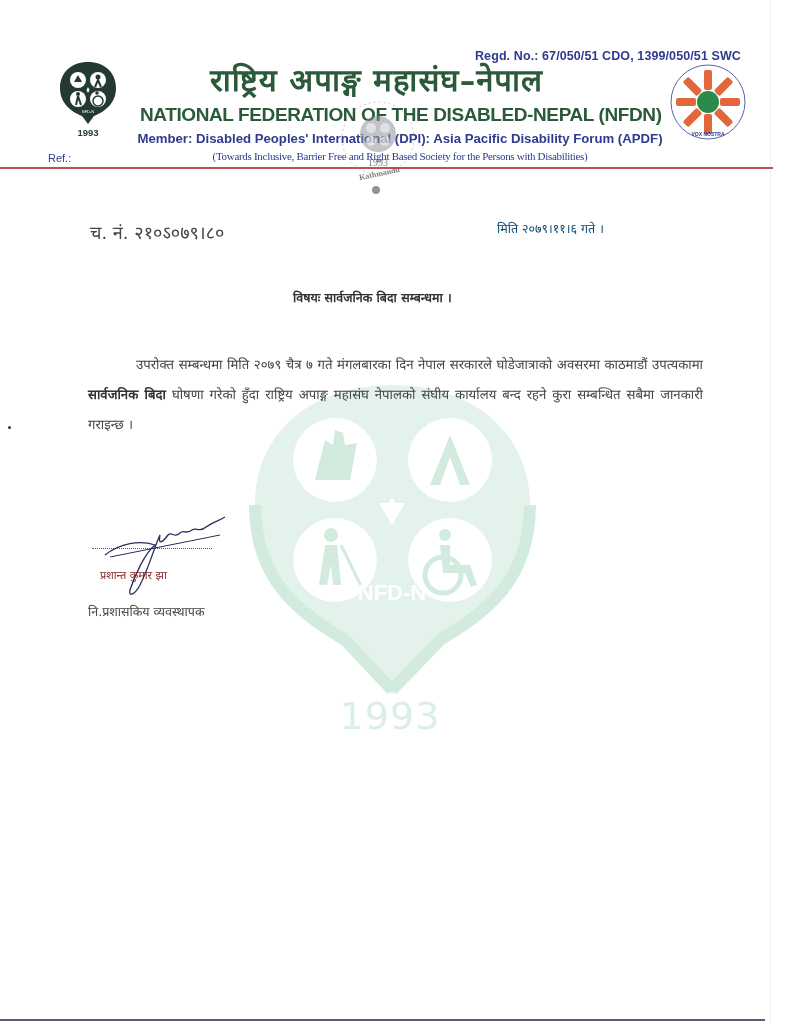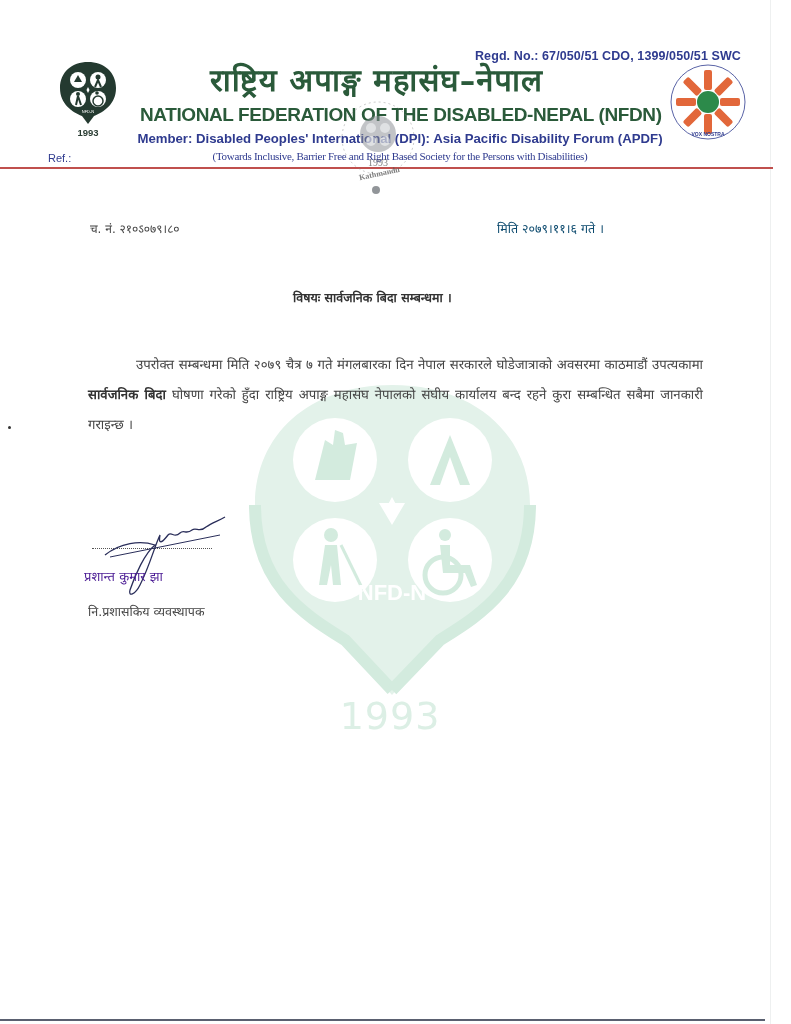--- a/index.html
+++ b/index.html
@@ -49,42 +49,42 @@
       top: 127px; left: 66px; width: 44px; text-align: center;
       font-family: "Liberation Sans", sans-serif; font-weight: bold;
       font-size: 9.5px; color: #2a3d33;
     }
     .dpi-logo { top: 62px; left: 668px; width: 80px; height: 80px; }
 
     .stamp { top: 100px; left: 330px; width: 96px; height: 96px; opacity: 0.75; }
 
     
     .ref-no {
-      top: 220px; left: 90px; font-size: 12px; color: #444;
+      top: 220px; left: 90px; font-size: 18px; color: #444;
     }
     .date {
       top: 220px; left: 497px; font-size: 12.5px; color: #0c4a6e;
     }
     .subject {
       top: 289px; left: 272px; font-size: 12.5px; font-weight: bold; color: #333; padding-left: 21px;
     }
     .para {
       top: 350px; left: 88px; width: 615px;
       font-size: 13.2px; line-height: 30px; color: #444;
       text-align: justify; text-align-last: left;
     }
     .para .indent { display: inline-block; width: 48px; }
     .para b { color: #333; }
 
     
     .sig-line {
       top: 548px; left: 92px; width: 120px; border-top: 1.5px dotted #555;
     }
     .signature { top: 505px; left: 100px; width: 130px; height: 100px; }
-    .signer-name { top: 567px; left: 84px; font-size: 13px; color: #4c1d95; }
+    .signer-name { top: 567px; left: 100px; font-size: 11px; color: #7f1d1d; }
     .signer-title { top: 603px; left: 88px; font-size: 12.5px; color: #444; }
 
     
     .watermark { top: 385px; left: 245px; width: 295px; height: 315px; }
     .wm-year {
       top: 694px; left: 330px; width: 120px; text-align: center;
       font-family: "DejaVu Sans", sans-serif; font-size: 38px; color: #dcefe5;
       letter-spacing: 1px;
     }
 

